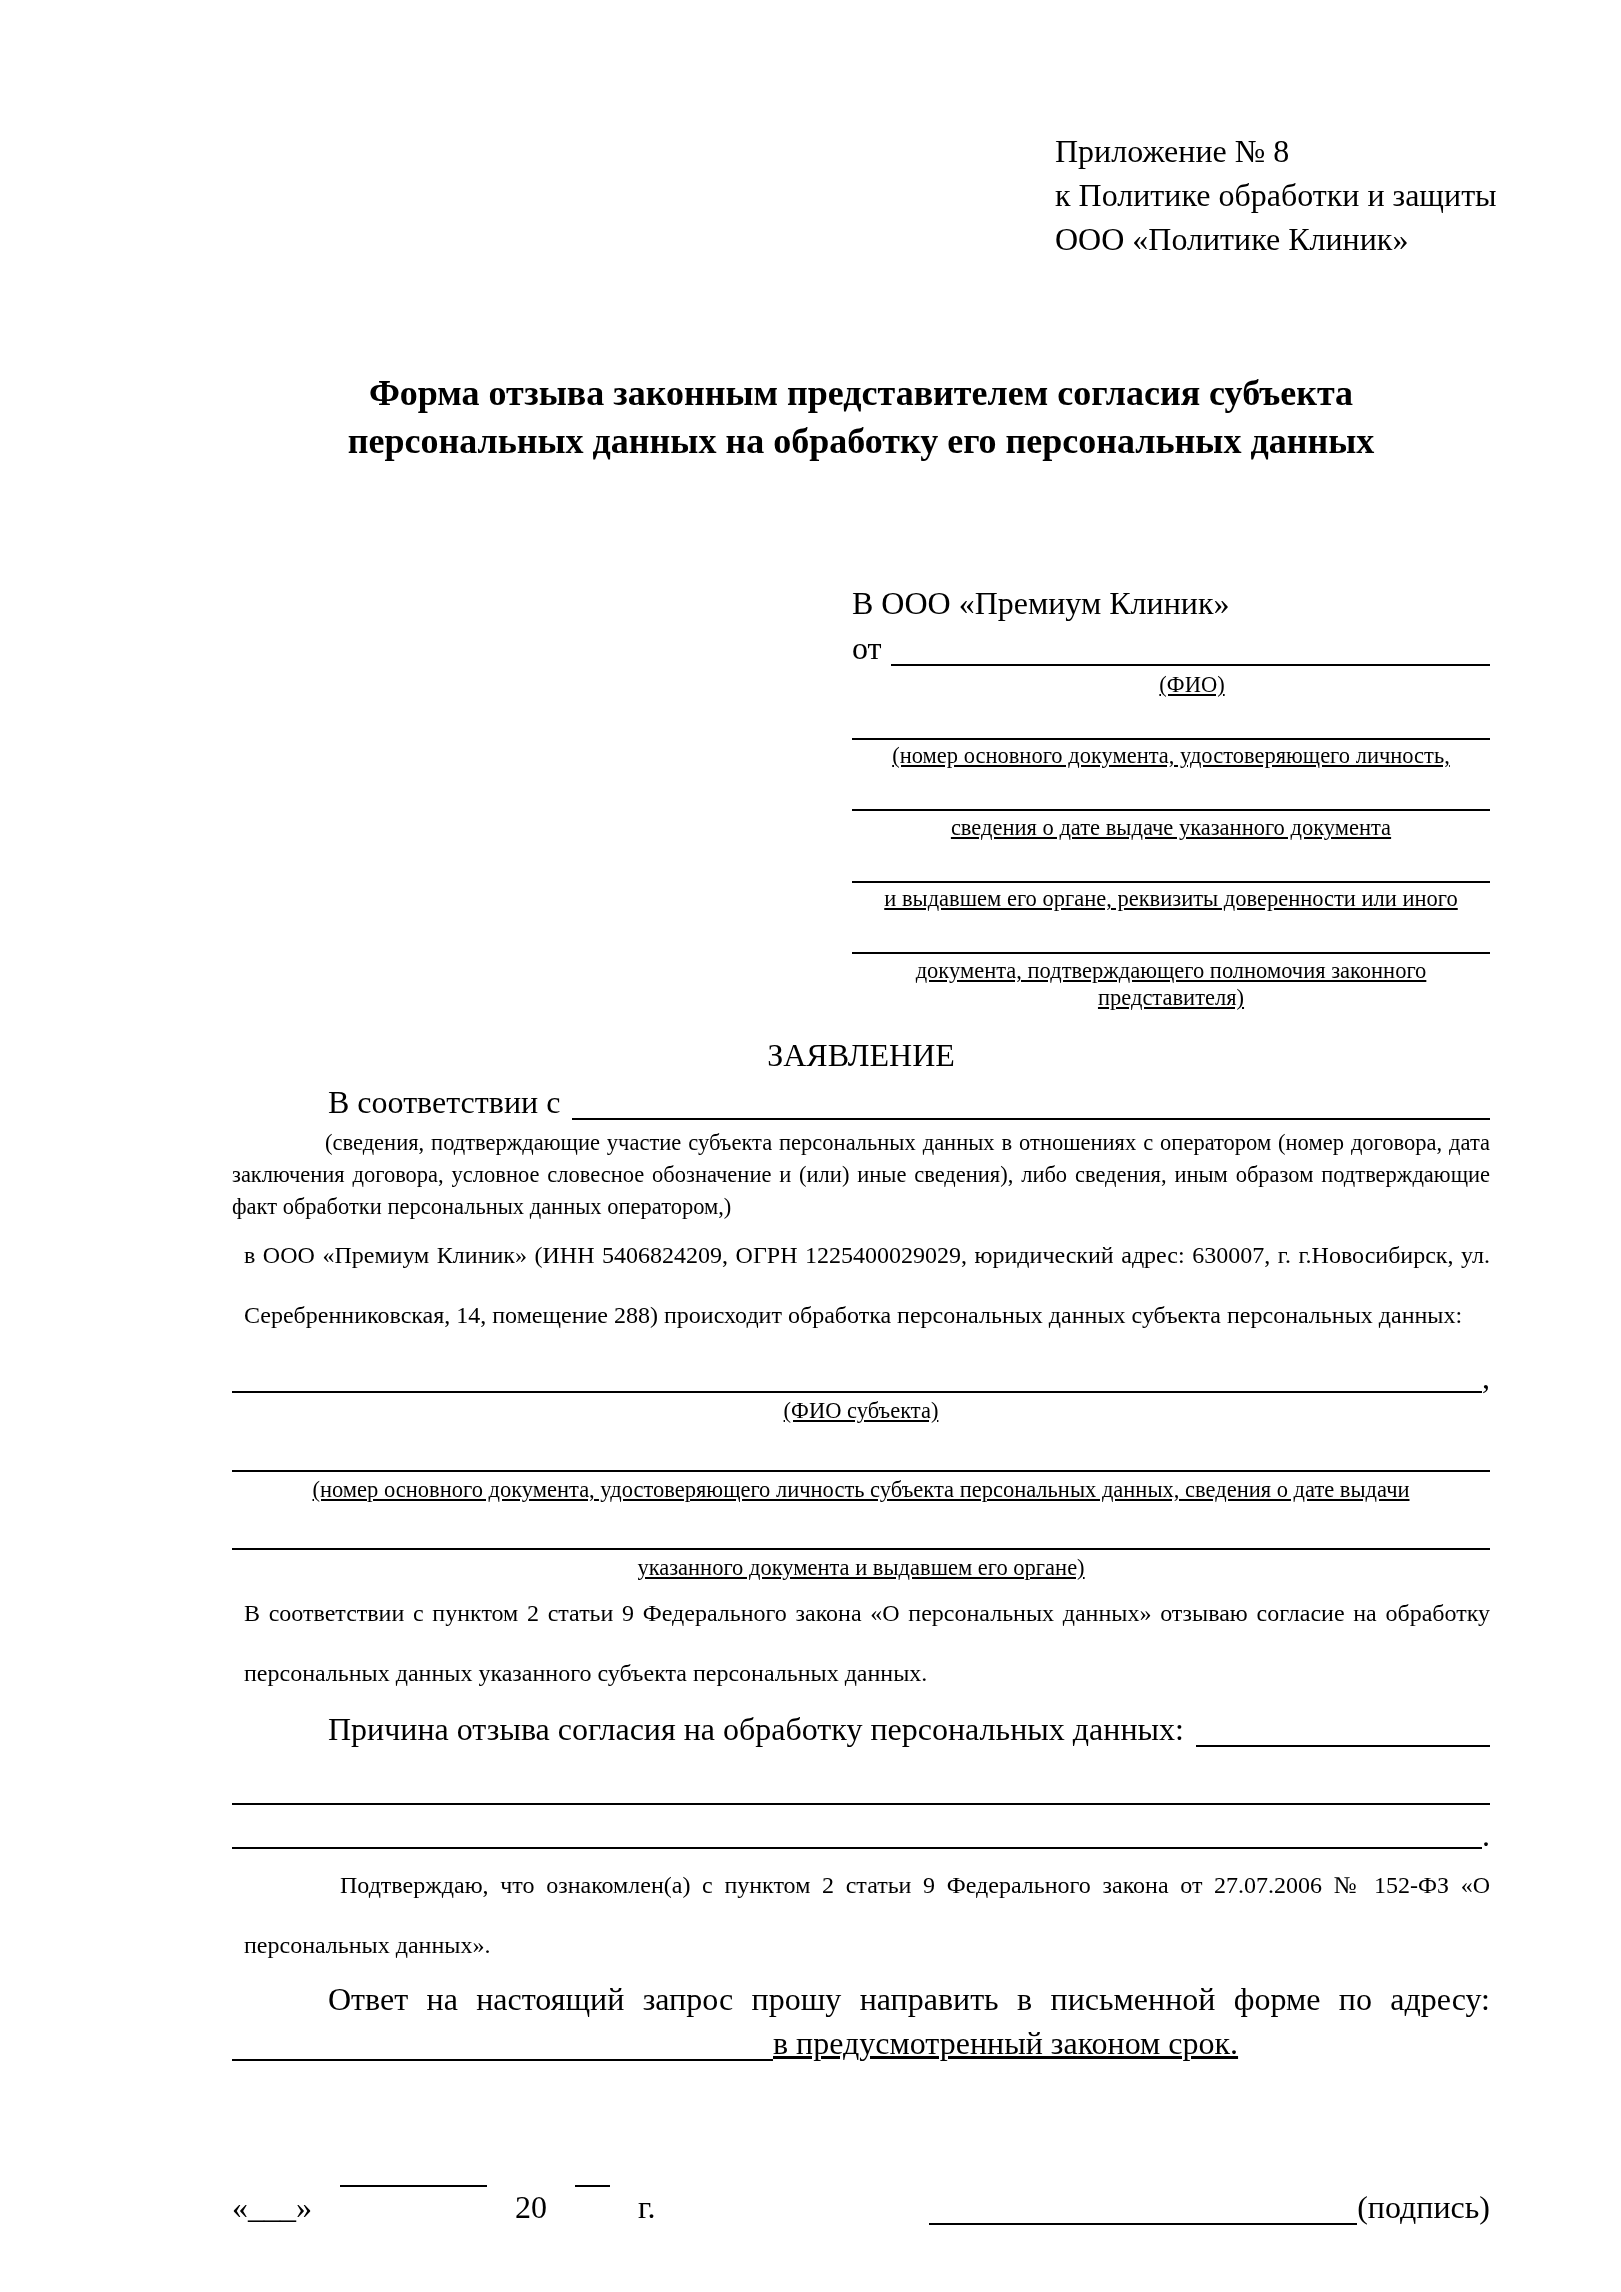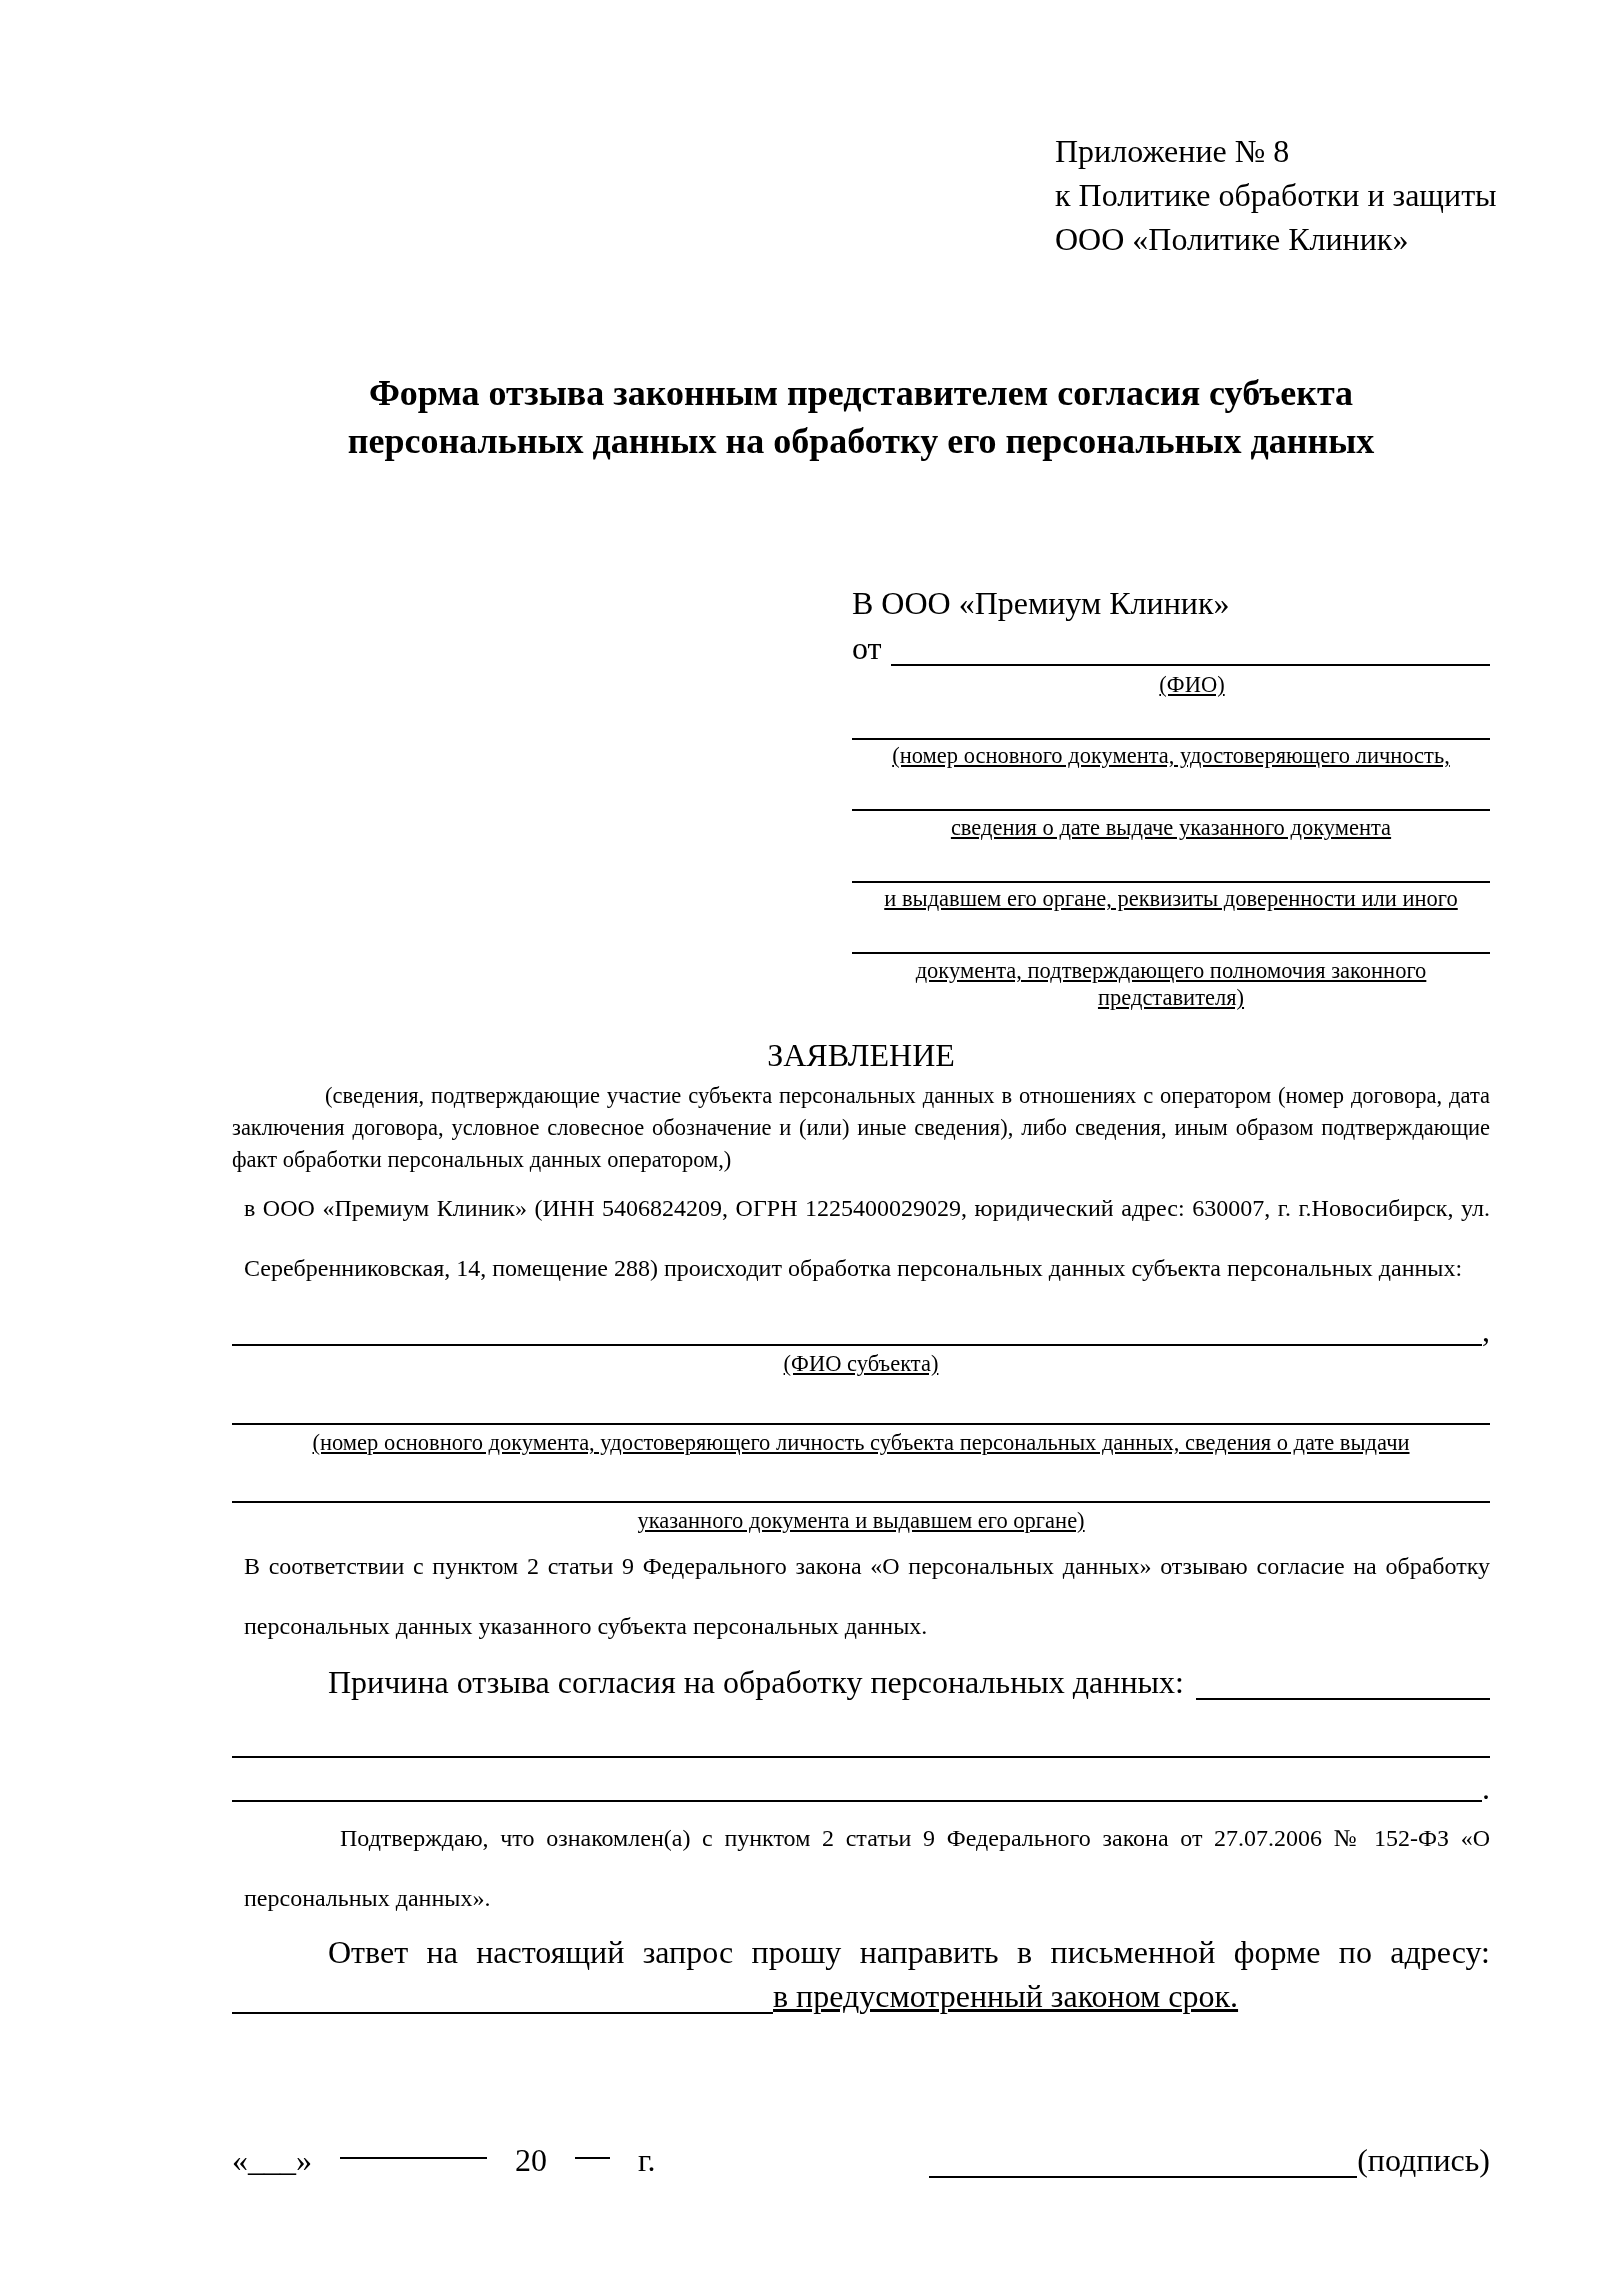--- a/index.html
+++ b/index.html
@@ -54,21 +54,21 @@
     text-align:justify; text-align-last:justify; margin-top:2px;
   }
   .reply-row { display:flex; font-size:32px; line-height:44px;text-decoration:underline; }
   .reply-fill { width:541px; border-bottom:2.9px solid #000; margin-bottom:4.9px; }
 
   
   .footer-row {
     display:flex; justify-content:space-between; align-items:flex-end;
     margin-top:120px; font-size:32px; line-height:45px;
   }
-  .date-group { display:flex; align-items:center;gap:28px; }
+  .date-group { display:flex; align-items:flex-start;gap:28px; }
   .dfill { width:147px; border-bottom:2.9px solid #000; margin-bottom:5.9px; }
   .dfill-s { width:35px; border-bottom:2.9px solid #000; margin-bottom:5.9px; }
   .sig-group { display:flex; align-items:flex-end; width:561px; }
   .sig-fill { flex:1; border-bottom:2.9px solid #000; margin-bottom:5.9px; }
   .date-group span, .sig-group span { white-space:pre; }
 </style>
 </head>
 <body>
 
 <div class="content">
@@ -100,20 +100,24 @@
 
     <div class="blank"></div>
     <div class="cap">и выдавшем его органе, реквизиты доверенности или иного</div>
 
     <div class="blank"></div>
     <div class="cap">документа, подтверждающего полномочия законного представителя)</div>
   </div>
 
   <div class="statement-h">ЗАЯВЛЕНИЕ</div>
 
+  <div class="intro-row">
+    <span class="lbl">В соответствии с</span>
+    <span class="fill"></span>
+  </div>
   <div class="cap-just">(сведения, подтверждающие участие субъекта персональных данных в отношениях с оператором (номер договора, дата заключения договора, условное словесное обозначение и (или) иные сведения), либо сведения, иным образом подтверждающие факт обработки персональных данных оператором,)</div>
 
   <div class="body-p">в ООО «Премиум Клиник» (ИНН 5406824209, ОГРН 1225400029029, юридический адрес: 630007, г. г.Новосибирск, ул. Серебренниковская, 14, помещение 288) происходит обработка персональных данных субъекта персональных данных:</div>
 
   <div class="line-end-row">
     <span class="fill"></span>
     <span class="tail">,</span>
   </div>
   <div class="cap">(ФИО субъекта)</div>
 

